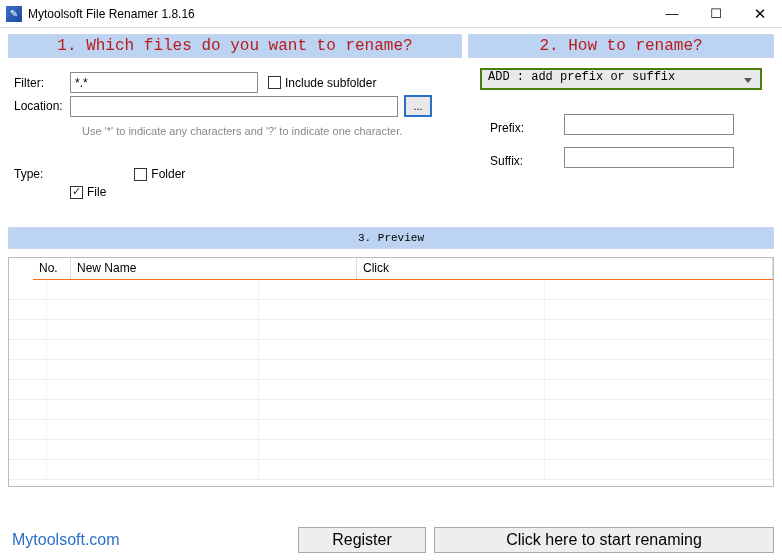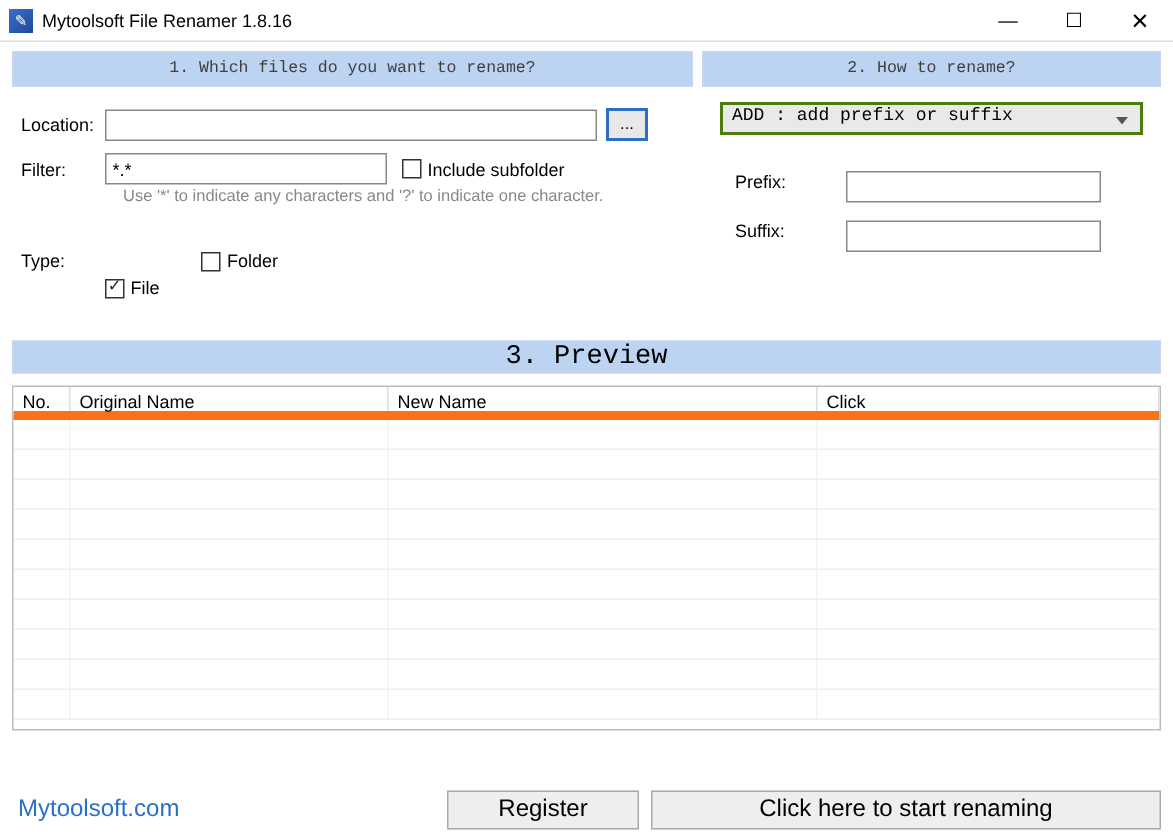--- a/index.html
+++ b/index.html
@@ -10,47 +10,47 @@
   .titlebar .title { flex: 1; font-size: 12px; }
   .titlebar .winbtn { width: 44px; height: 28px; display: flex; align-items: center; justify-content: center; font-size: 13px; font-family: Arial; }
   .titlebar .winbtn.close { font-size: 15px; }
   
   .content { padding: 6px 8px 8px 8px; }
   
   .top-row { display: flex; gap: 6px; }
   .panel-left { flex: 0 0 454px; }
   .panel-right { flex: 1; }
   
-  .section-header { background: #bcd3f2; height: 24px; display: flex; align-items: center; justify-content: center; font-family: "Courier New", monospace; font-size: 11px; color: #404040; border: 1px solid #c7d6ec; }
+  .section-header { background: #bcd3f2; height: 24px; display: flex; align-items: center; justify-content: center; font-family: "Courier New", monospace; font-size: 16px; color: #b91c1c; border: 1px solid #c7d6ec; }
   
   .panel-body-left { padding: 14px 2px 10px 6px; }
   .row { display: flex; align-items: center; margin-bottom: 8px; }
   .lbl { width: 56px; font-size: 12px; }
   input[type=text] { height: 21px; border: 1px solid #888; padding: 0 4px; font-size: 12px; background:#fff; }
   .location-input { width: 328px; }
   .browse-btn { width: 28px; height: 22px; margin-left: 6px; border: 2px solid #2a6fc9; background: #e8e8e8; font-size: 11px; text-align:center; line-height:18px; cursor:pointer; }
   .filter-input { width: 188px; }
   .checkbox-wrap { display: inline-flex; align-items: center; margin-left: 10px; font-size: 12px; gap:4px;}
   .cb { width: 13px; height: 13px; border: 1px solid #333; display:inline-flex; align-items:center; justify-content:center; font-size:11px; line-height:1; background:#fff;}
   .cb.checked::after { content: "✓"; color:#222; font-size:11px; position:relative; top:-1px;}
   .hint { font-size: 11px; color: #888; margin: 2px 0 12px 68px; }
   
   .panel-body-right { padding: 10px 12px; }
   .dropdown { width: 100%; height: 22px; border: 2px solid #4d7c0f; background: #e9e9e9; display:flex; align-items:flex-start; padding:0 6px; font-size:12px; position:relative;font-family:Liberation Mono, monospace;}
   .dropdown::after { content:""; position:absolute; right:8px; top:8px; border-left:4px solid transparent; border-right:4px solid transparent; border-top:5px solid #555;}
   .right-inputs { margin-top: 24px; }
-  .right-row { display:flex; align-items:flex-start; margin-bottom:12px; gap: 24px; padding-left: 10px;}
+  .right-row { display:flex; align-items:flex-end; margin-bottom:12px; gap: 24px; padding-left: 10px;}
   .right-lbl { width: 50px; font-size:12px;}
   .right-input { width: 170px; height: 21px; border:1px solid #888; background:#fff; padding:0 4px;}
   
   .preview-section { margin-top: 10px; }
-  .preview-header { background: #bcd3f2; height: 22px; display:flex;align-items:center;justify-content:center; font-family:"Courier New",monospace; font-size:18px; border:1px solid #c7d6ec;}
+  .preview-header { background: #bcd3f2; height: 22px; display:flex;align-items:center;justify-content:center; font-family:"Courier New",monospace; font-size:11px; border:1px solid #c7d6ec;}
   
   .table-wrap { border: 1px solid #bbb; height: 230px; margin-top: 8px; background:#fff; }
-  .thead { display:flex; height: 22px; border-bottom: 6px solid #f97316; background:#fff;}
+  .thead { display:flex; height: 22px; border-bottom: 1px solid #f97316; background:#fff;margin-left:24px;}
   .th { border-right: 1px solid #ddd; padding: 3px 6px; font-size:12px; }
   .th.no { width: 38px;}
   .th.on { width: 212px;}
   .th.nn { width: 286px;}
   .th.pa { flex:1;}
   .tbody { height: calc(100% - 22px); overflow:auto;}
   .trow { display:flex; height: 20px; border-bottom: 1px solid #eee;}
   .td { border-right: 1px solid #f4f4f4;}
   .td.no{width:38px}.td.on{width:212px}.td.nn{width:286px}.td.pa{flex:1}
   
@@ -69,32 +69,32 @@
   <div class="winbtn">—</div>
   <div class="winbtn">☐</div>
   <div class="winbtn close">✕</div>
 </div>
 
 <div class="content">
   <div class="top-row">
     <div class="panel-left">
       <div class="section-header">1. Which files do you want to rename?</div>
       <div class="panel-body-left">
-        <div class="row">
-          <div class="lbl">Location:</div>
-          <input type="text" class="location-input" value="" style="">
-          <div class="browse-btn">...</div>
-        </div>
         <div class="row" style="margin-bottom:2px;">
           <div class="lbl">Filter:</div>
           <input type="text" class="filter-input" value="*.*" style="">
           <label class="checkbox-wrap">
             <span class="cb"></span>
             <span>Include subfolder</span>
           </label>
+        </div>
+        <div class="row">
+          <div class="lbl">Location:</div>
+          <input type="text" class="location-input" value="" style="">
+          <div class="browse-btn">...</div>
         </div>
         <div class="hint">Use '*' to indicate any characters and '?' to indicate one character.</div>
         <div class="row">
           <div class="lbl">Type:</div>
           <label class="checkbox-wrap" style="margin-left:0;margin-top:36px;">
             <span class="cb checked"></span>
             <span>File</span>
           </label>
           <label class="checkbox-wrap" style="margin-left:28px;">
             <span class="cb"></span>
@@ -121,21 +121,20 @@
         </div>
       </div>
     </div>
   </div>
 
   <div class="preview-section">
     <div class="preview-header">3. Preview</div>
     <div class="table-wrap">
       <div class="thead">
         <div class="th no">No.</div>
-        <div class="th on">Original Name</div>
         <div class="th nn">New Name</div>
         <div class="th pa">Click</div>
       </div>
       <div class="tbody">
         <div class="trow">
             <div class="td no"></div>
             <div class="td on"></div>
             <div class="td nn"></div>
             <div class="td pa"></div>
           </div>

